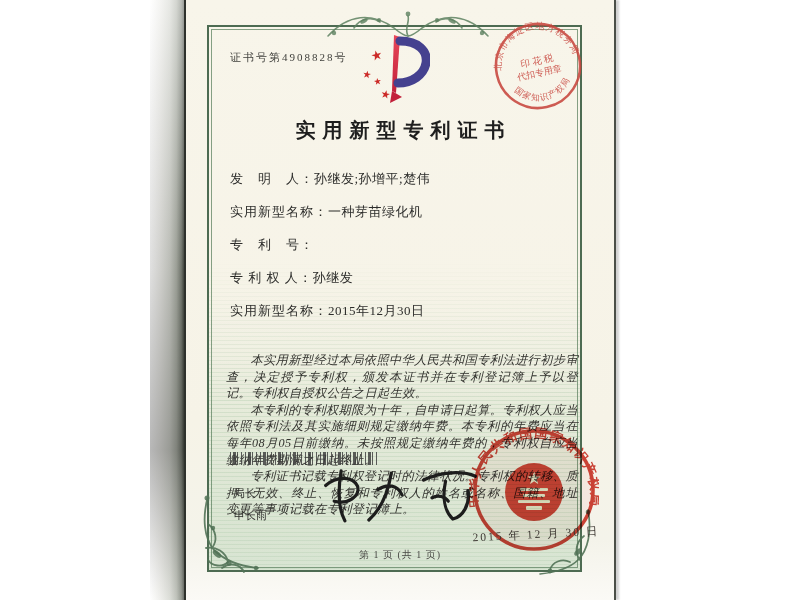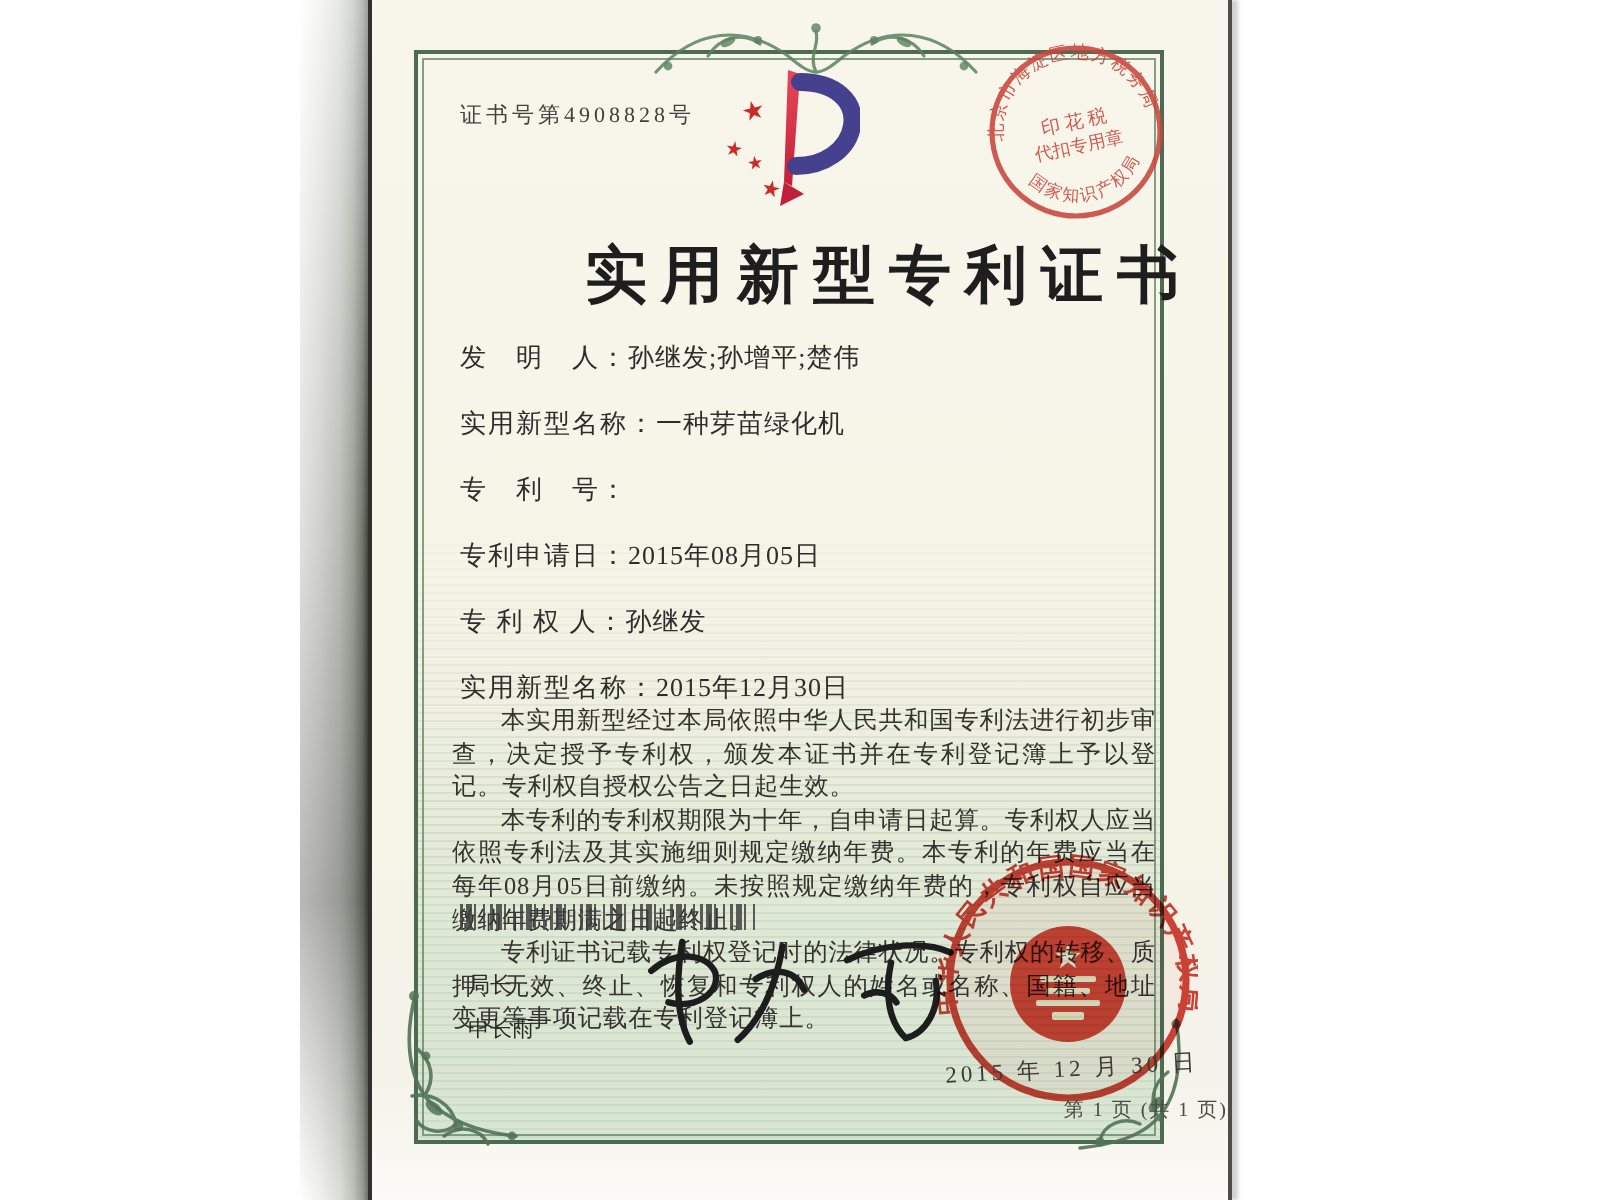--- a/index.html
+++ b/index.html
@@ -29,50 +29,50 @@
   
   .frame{position:absolute;left:21px;top:25px;width:371px;height:543px;
     border:2px solid #4d6b52;}
   .frame::before{content:"";position:absolute;inset:2px;border:1px solid rgba(93,129,96,.75);}
 
   .cert-number{position:absolute;left:44px;top:50px;font-size:11px;letter-spacing:2px;color:#41413d;}
 
   .logo{position:absolute;left:170px;top:33px;width:74px;height:76px;}
 
   .title{position:absolute;left:0;top:117px;width:100%;text-align:center;
-    font-size:31px;font-weight:700;letter-spacing:7px;color:#1e1e1e;text-indent:7px;padding-left:41px;}
+    font-size:20px;font-weight:700;letter-spacing:7px;color:#1e1e1e;text-indent:7px;}
 
   .stamp-small{position:absolute;left:306px;top:20px;width:92px;height:92px;
     transform:rotate(-12deg);opacity:.88;}
 
   .fields{position:absolute;left:44px;right:36px;top:170px;}
   .field-row{display:flex;align-items:baseline;height:33px;font-size:13px;color:#2d2d2b;}
   .field-row .lbl{white-space:pre;letter-spacing:1px;}
   .field-row .val{letter-spacing:.5px;}
 
   .body-text{position:absolute;left:40px;right:36px;top:352px;font-size:12.2px;
     line-height:16.6px;text-align:justify;color:#33332f;}
-  .body-text p{margin:0;text-indent:2em;letter-spacing:.4px;}
+  .body-text p{margin:0;text-indent:2em;letter-spacing:.4px;font-style:italic;}
 
   .barcode{position:absolute;left:44px;top:452px;width:150px;height:13px;opacity:.82;
     background:repeating-linear-gradient(90deg,
       #3c3c3c 0 1.5px,transparent 1.5px 3px,
       #3c3c3c 3px 6px,transparent 6px 7px,
       #3c3c3c 7px 8px,transparent 8px 11.5px,
       #3c3c3c 11.5px 12.5px,transparent 12.5px 15px);}
 
   .signer{position:absolute;left:48px;top:482px;font-size:11px;color:#2c2c2a;line-height:22px;}
   .signature{position:absolute;left:118px;top:455px;width:185px;height:80px;transform:rotate(-2deg);}
 
   .seal-large{position:absolute;left:283px;top:426px;width:130px;height:130px;
     opacity:.93;mix-blend-mode:multiply;}
   .seal-date{position:absolute;left:266px;top:527px;width:168px;text-align:center;
     font-size:11.5px;letter-spacing:2px;color:#3d3833;transform:rotate(-3deg);}
 
-  .footer{position:absolute;left:0;top:548px;width:100%;text-align:right;
+  .footer{position:absolute;left:0;top:548px;width:100%;text-align:center;
     font-size:10px;color:#4a4a46;letter-spacing:1px;}
 
   .orn{position:absolute;pointer-events:none;}
   .orn-top{left:138px;top:6px;width:168px;height:40px;}
   .orn-bl{left:6px;top:490px;width:74px;height:92px;}
   .orn-br{left:350px;top:506px;width:58px;height:76px;}
 </style>
 </head>
 <body>
 
@@ -173,24 +173,20 @@
       <div class="field-row">
         <span class="lbl">发　明　人：</span>
         <span class="val">孙继发;孙增平;楚伟</span>
       </div>
       <div class="field-row">
         <span class="lbl">实用新型名称：</span>
         <span class="val">一种芽苗绿化机</span>
       </div>
       <div class="field-row">
         <span class="lbl">专　利　号：</span>
-      </div>
-      <div class="field-row">
-        <span class="lbl">专利申请日：</span>
-        <span class="val">2015年08月05日</span>
       </div>
       <div class="field-row">
         <span class="lbl">专 利 权 人：</span>
         <span class="val">孙继发</span>
       </div>
       <div class="field-row">
         <span class="lbl">实用新型名称：</span>
         <span class="val">2015年12月30日</span>
       </div>
     </div>

